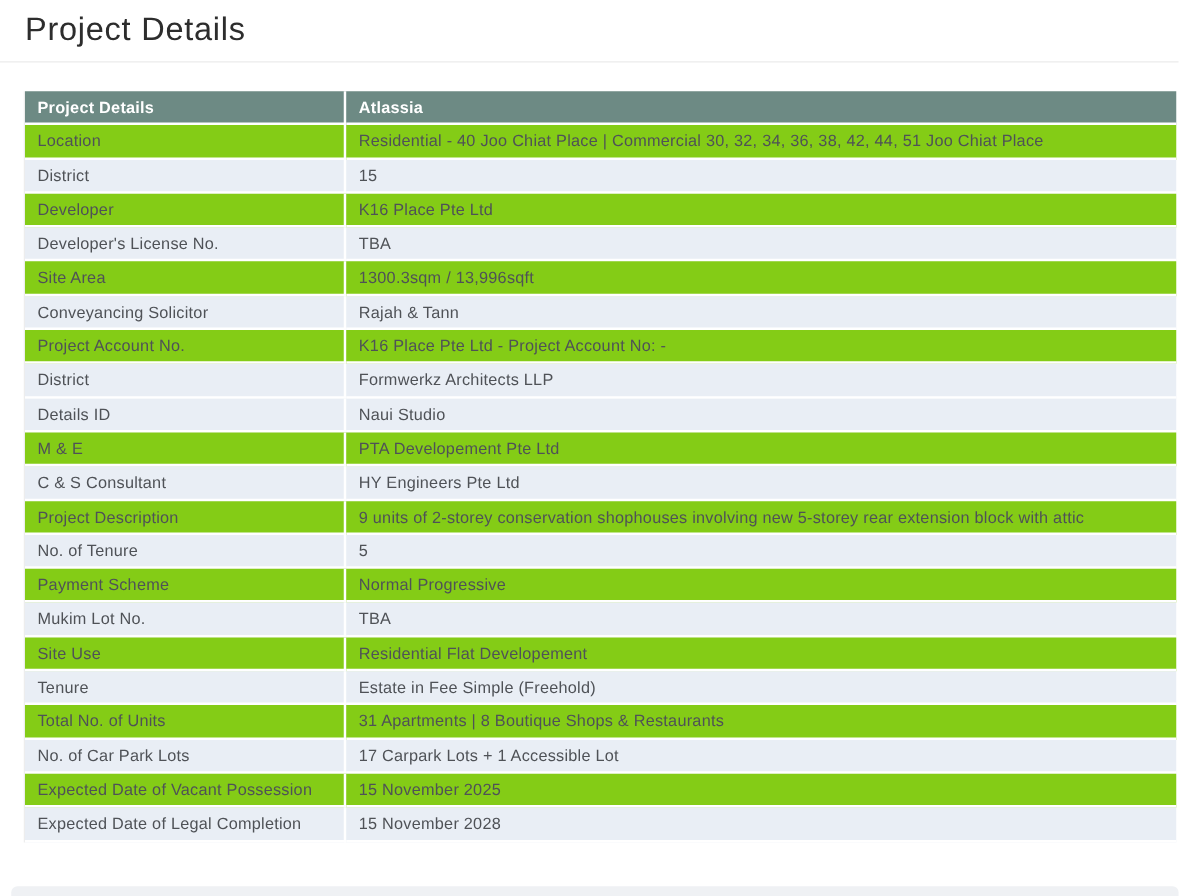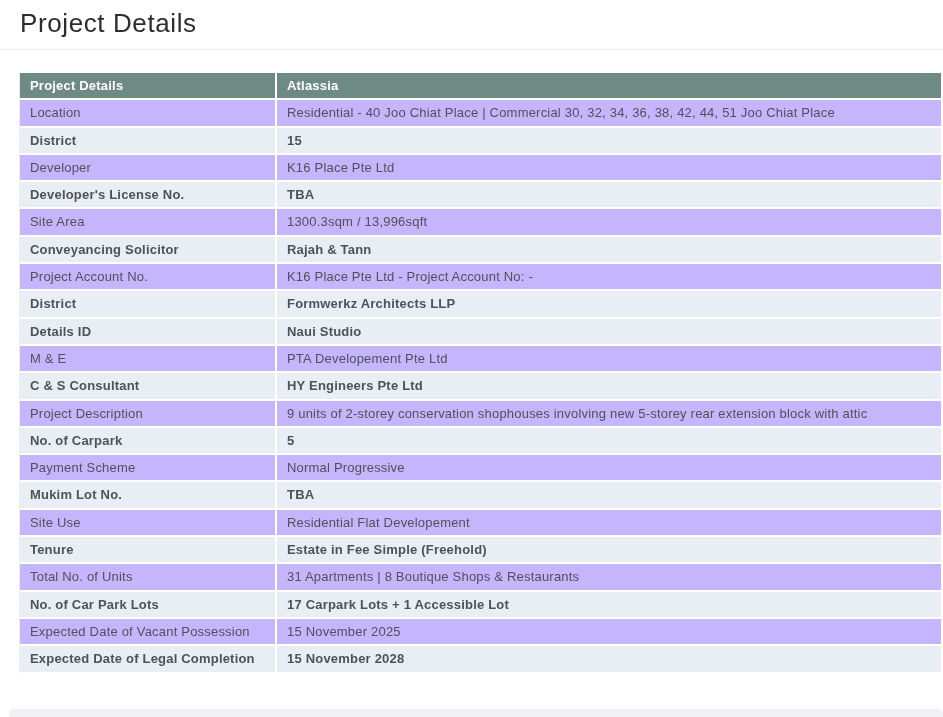--- a/index.html
+++ b/index.html
@@ -50,22 +50,22 @@
   }
   table.details th{
     background:var(--header-bg);
     color:var(--header-text);
     font-weight:bold;
   }
   table.details th:first-child,
   table.details td:first-child{
     border-right:2px solid #ffffff;
   }
-  tr.alt td{ background:var(--row-alt-bg);font-weight:bold; }
-  tr.plain td{ background:#c4b5fd; }
+  tr.alt td{ background:var(--row-alt-bg); }
+  tr.plain td{ background:#84cc16; }
   td, th { color:var(--row-text); }
   th { color:var(--header-text) !important; }
 
   .bottom-card-edge{
     position:absolute;
     left:9px;
     top:709px;
     width:934px;
     height:8px;
     background:#eff1f4;
@@ -132,21 +132,21 @@
   </tr>
       <tr class="alt">
     <td>C &amp; S Consultant</td>
     <td>HY Engineers Pte Ltd</td>
   </tr>
       <tr class="plain">
     <td>Project Description</td>
     <td>9 units of 2-storey conservation shophouses involving new 5-storey rear extension block with attic</td>
   </tr>
       <tr class="alt">
-    <td>No. of Carpark</td>
+    <td>No. of Tenure</td>
     <td>5</td>
   </tr>
       <tr class="plain">
     <td>Payment Scheme</td>
     <td>Normal Progressive</td>
   </tr>
       <tr class="alt">
     <td>Mukim Lot No.</td>
     <td>TBA</td>
   </tr>

